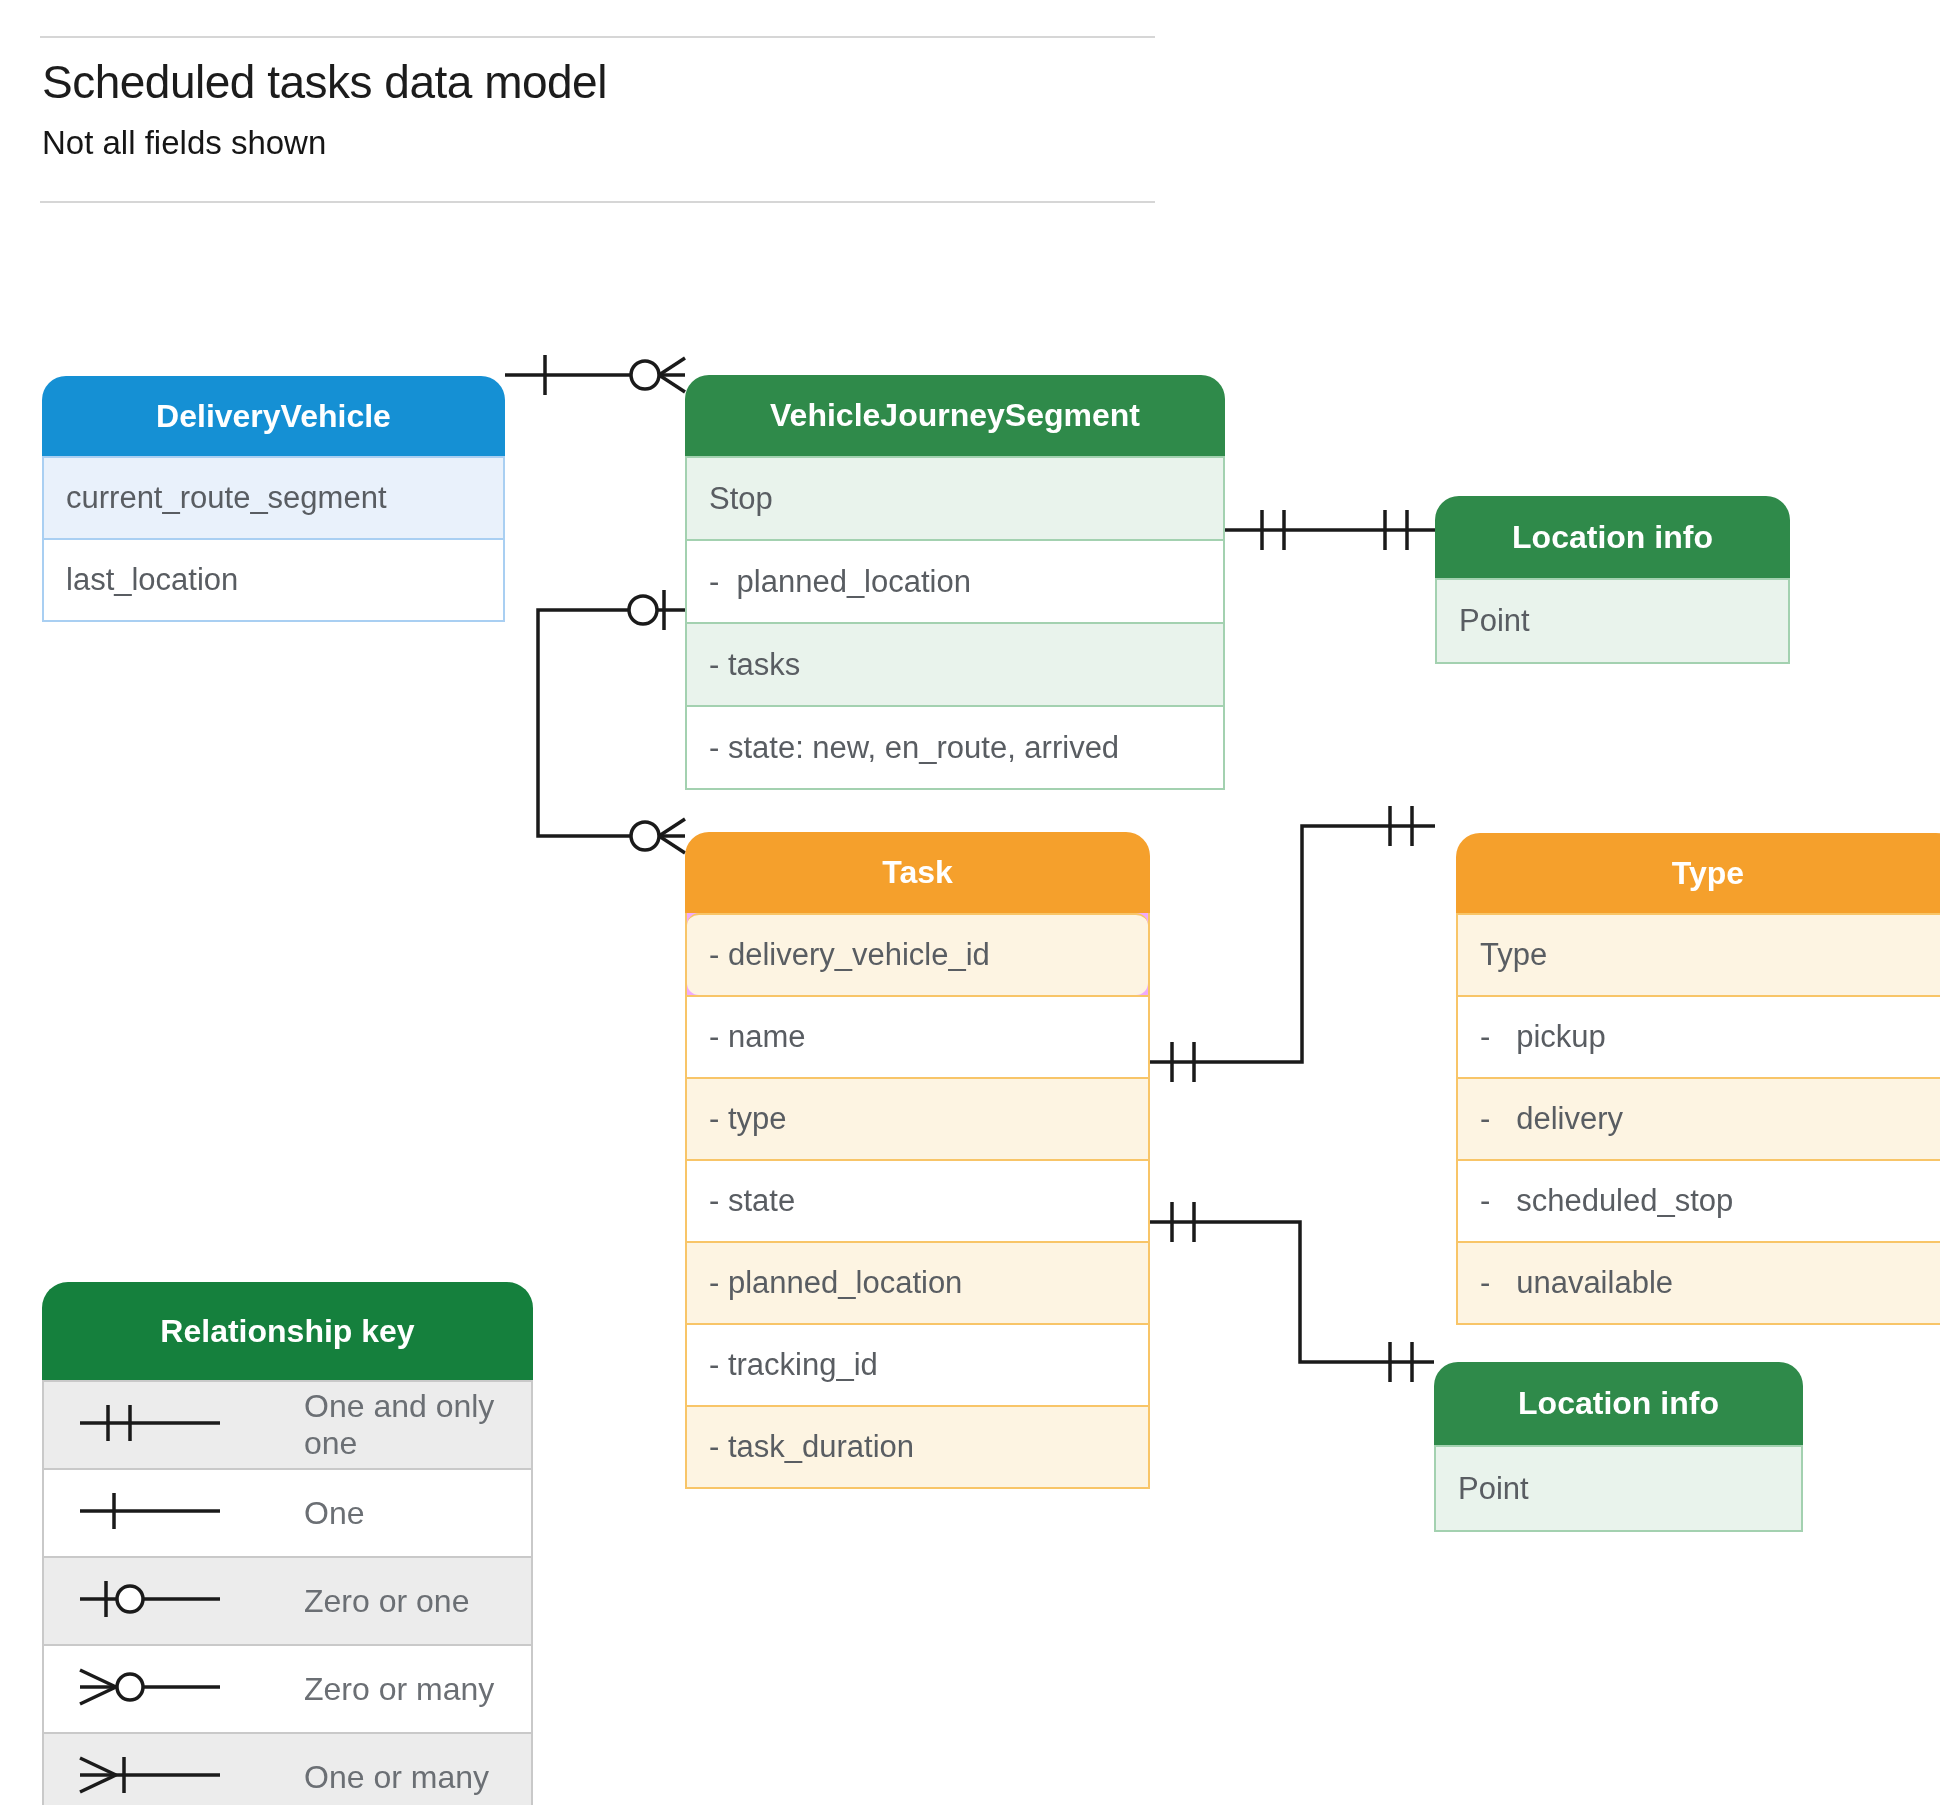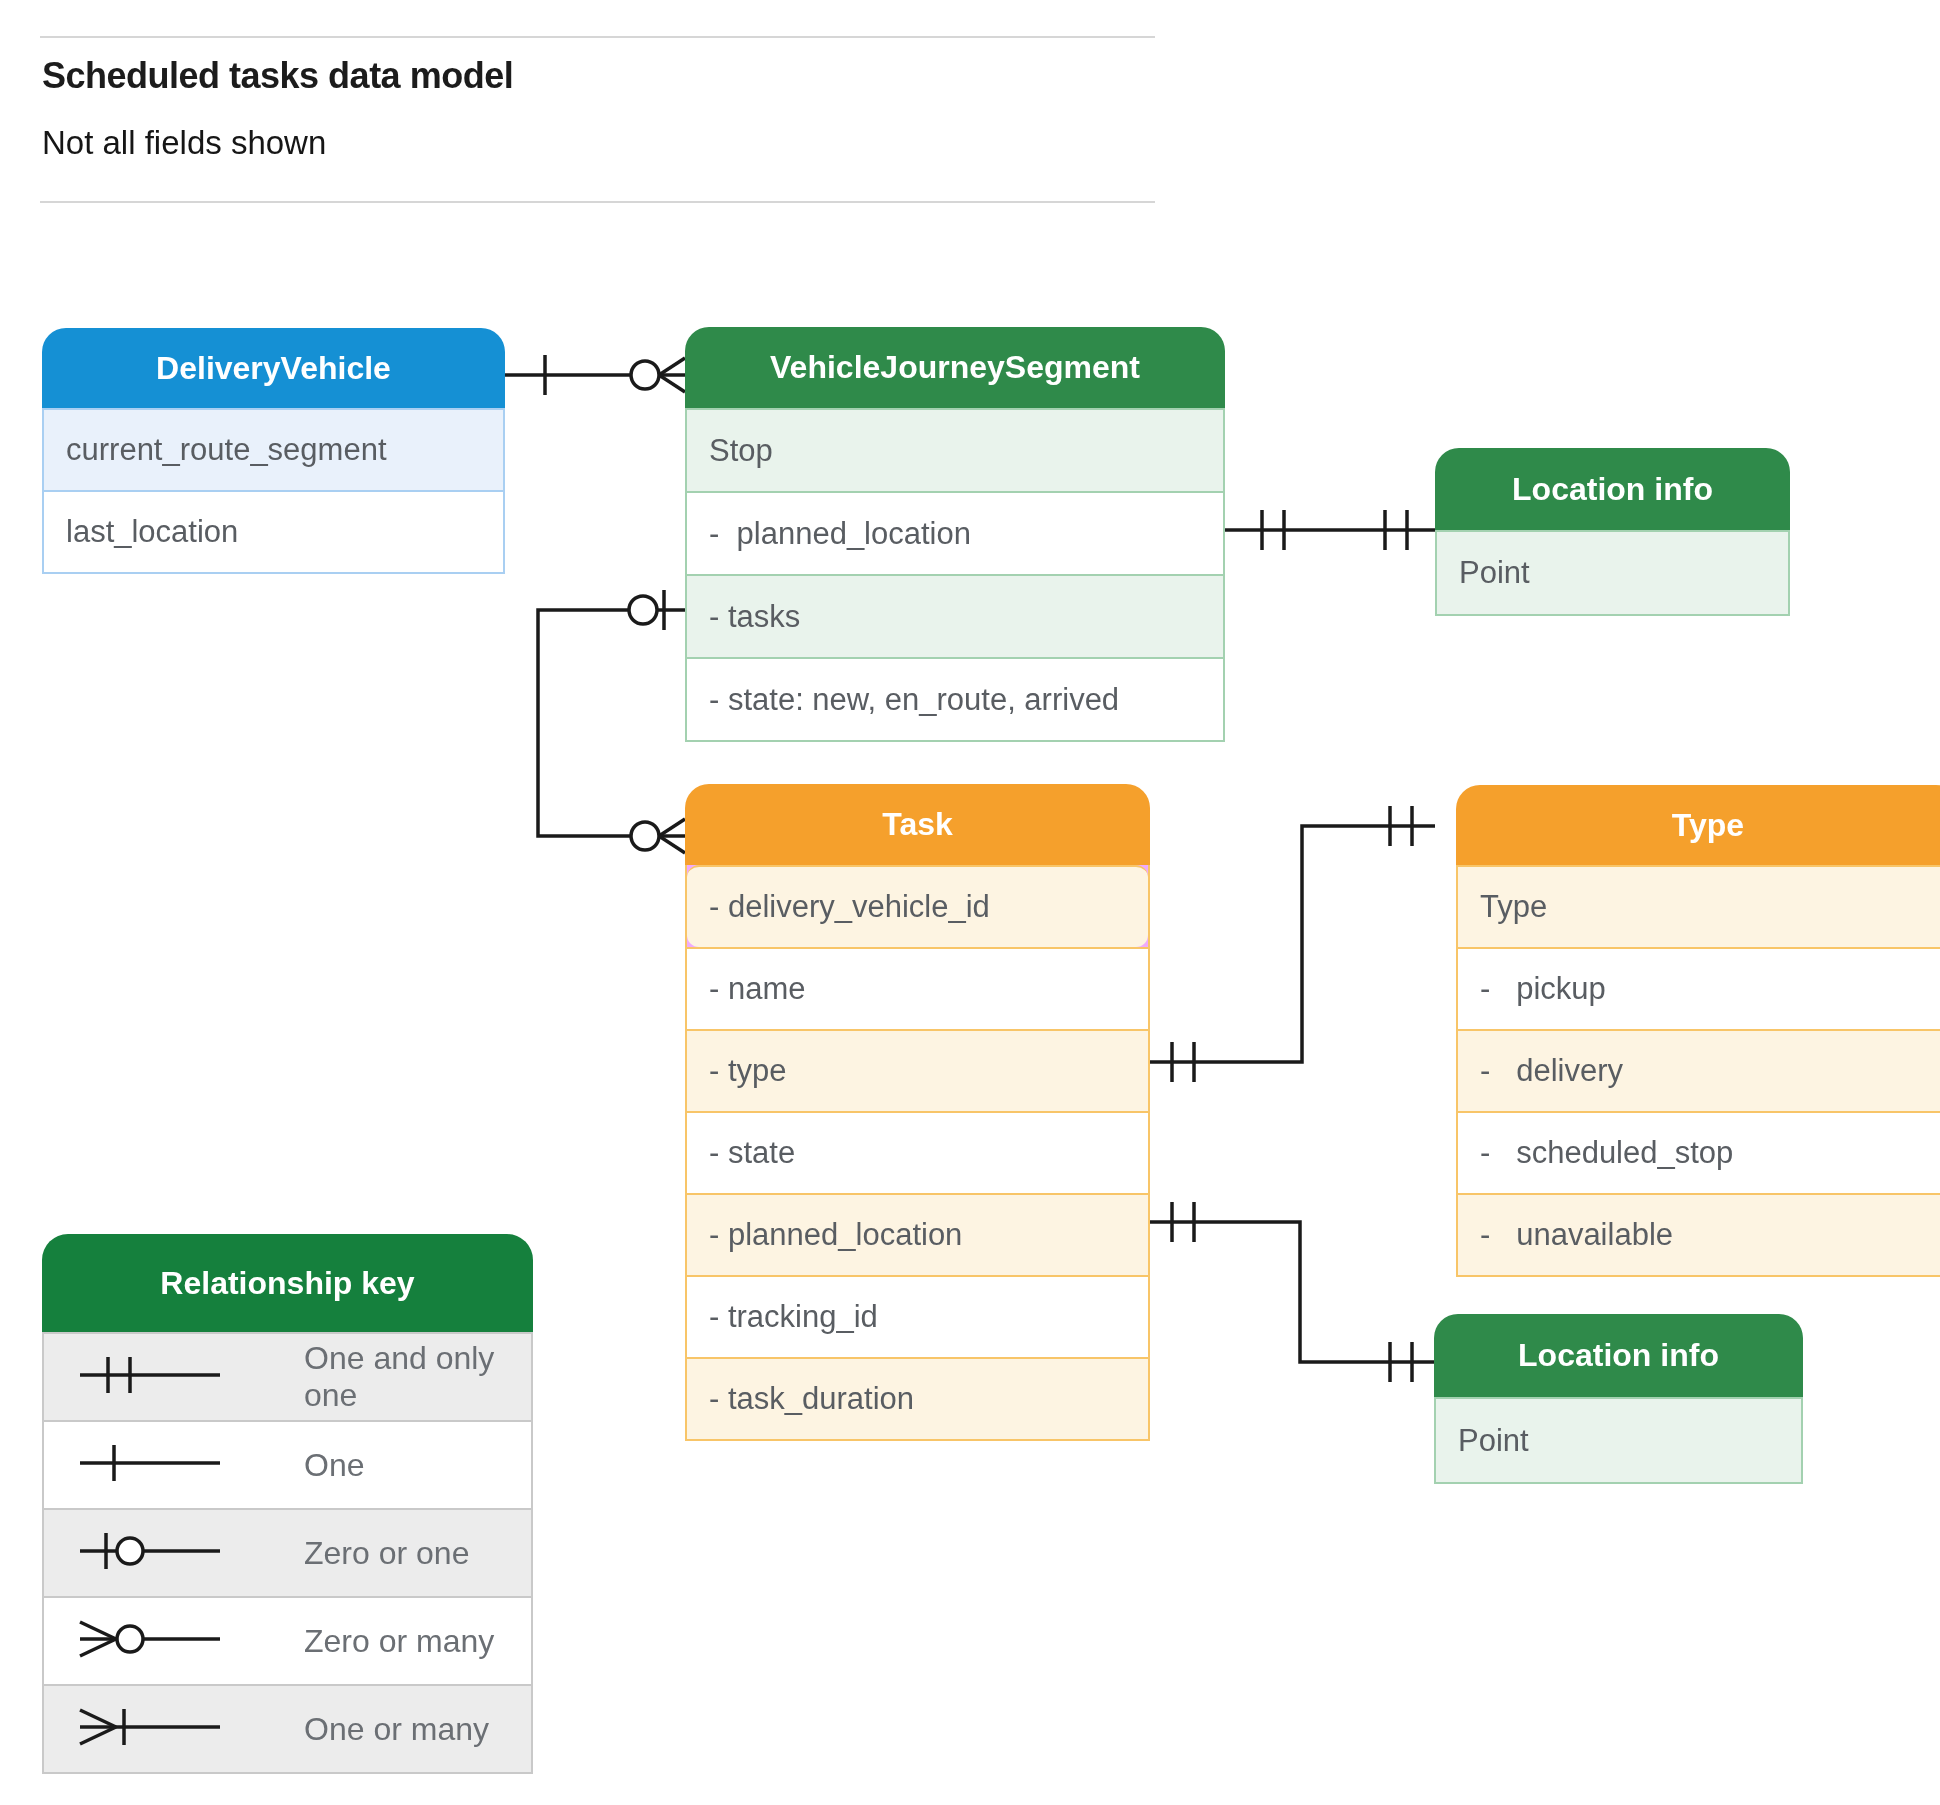--- a/index.html
+++ b/index.html
@@ -1,28 +1,28 @@
 <!DOCTYPE html>
 <html><head>
 <meta charset="utf-8">
 <style>
   html,body{margin:0;padding:0;background:#ffffff;}
   body{
     width:1940px;height:1805px;position:relative;overflow:hidden;
     font-family:"Liberation Sans","DejaVu Sans",sans-serif;
   }
   .rule{position:absolute;height:2px;background:#d6d6d6;}
-  #page-title{position:absolute;left:42px;top:55px;font-size:36px;font-weight:bold;color:#1c1c1c;letter-spacing:-0.5px;text-align:center;}
+  #page-title{position:absolute;left:42px;top:55px;font-size:46px;font-weight:normal;color:#1c1c1c;letter-spacing:-0.5px;text-align:center;}
   #page-subtitle{position:absolute;left:42px;top:124px;font-size:33px;color:#161616;}
 
   .entity{position:absolute;}
   .entity-header{
     border-top-left-radius:24px;border-top-right-radius:24px;
     color:#ffffff;font-weight:bold;font-size:32px;
-    display:flex;align-items:center;justify-content:center;
+    display:flex;align-items:center;justify-content:center;margin-top:48px;
   }
   .entity-rows{border-style:solid;border-width:0 2px 2px 2px;background:#f0abfc;}
   .entity-row{border-top:2px solid transparent;display:flex;align-items:center;background:#ffffff;}
   .entity-row .row-label{padding-left:22px;font-size:31px;color:#595d62;white-space:pre;}
 
   .theme-blue  .entity-header{background:#1590d4;}
   .theme-blue  .entity-rows{border-color:#a9cff2;}
   .theme-blue  .entity-row{border-top-color:#a9cff2;}
   .theme-blue  .entity-row.tinted{background:#e9f1fb;}
 

